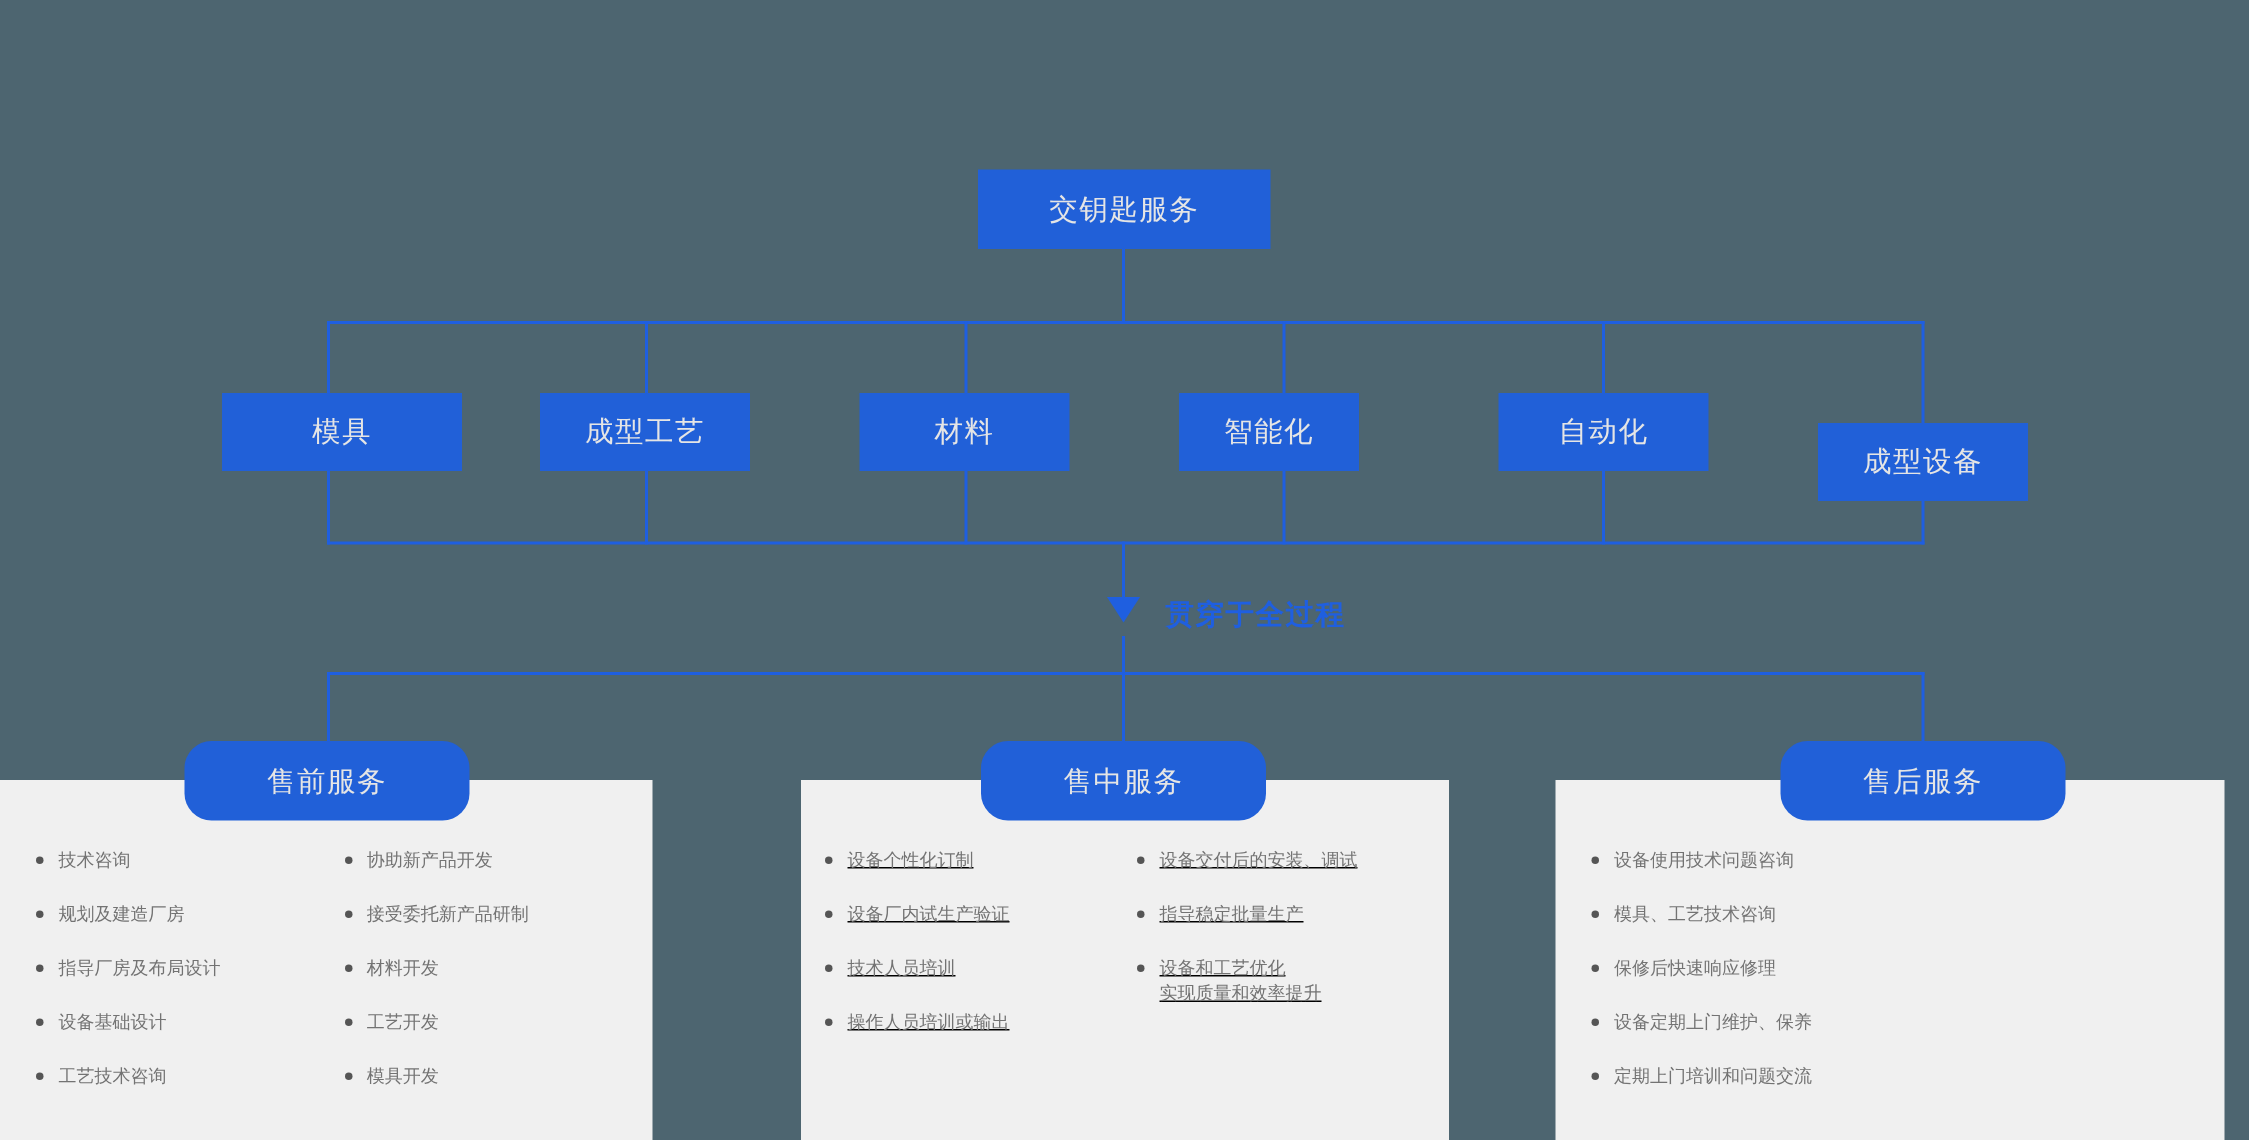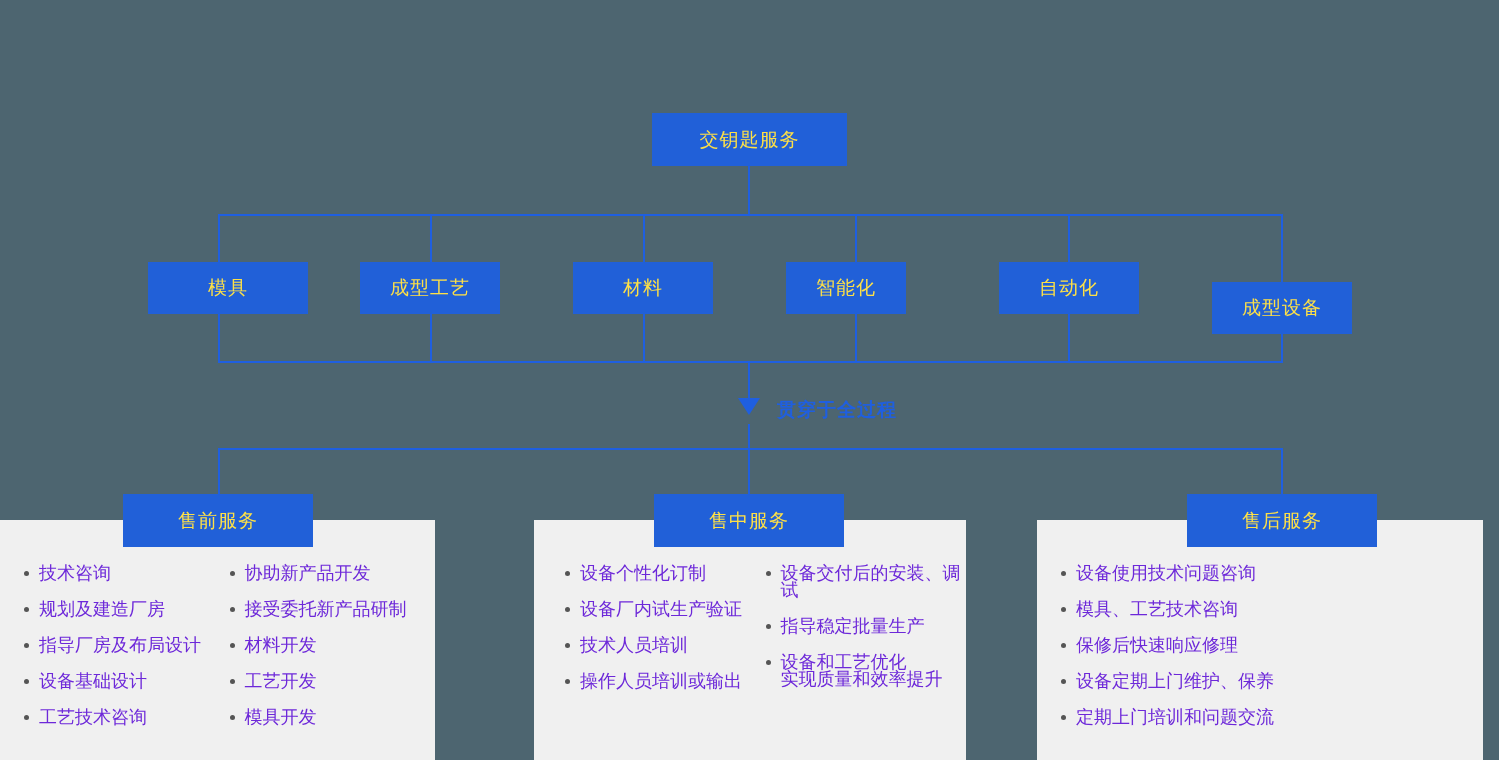--- a/index.html
+++ b/index.html
@@ -24,27 +24,27 @@
     color:#ffffff;font-size:20px;letter-spacing:1px;white-space:nowrap;
   }
 
   
   .line-v,.line-h{position:absolute;background:#1f5fe0;}
   .line-v{width:2px;}
   .line-h{height:2px;}
 
   
   .box{
-    position:absolute;background:#2160d8;color:#fde047;
+    position:absolute;background:#2160d8;color:#e5e5e5;
     display:flex;align-items:center;justify-content:center;
     font-size:19px;letter-spacing:1px;z-index:5;
   }
   .box.top{left:652px;top:113px;width:195px;height:53px;}
   .box.lvl2{top:262px;height:52px;}
-  .box.svc{top:494px;height:53px;}
+  .box.svc{top:494px;height:53px;border-radius:18px;}
 
   
   .arrow{
     position:absolute;left:738px;top:398px;width:0;height:0;
     border-left:11px solid transparent;border-right:11px solid transparent;
     border-top:17px solid #1f5fe0;z-index:6;
   }
   .arrow-label{
     position:absolute;left:777px;top:397px;
     color:#1f5fe0;font-size:19px;font-weight:bold;letter-spacing:1px;
@@ -55,21 +55,21 @@
     position:absolute;top:520px;height:240px;background:#f0f0f0;
   }
   .panel-cols{
     position:absolute;top:45px;left:0;right:0;
     display:flex;
   }
   .col{flex:1;}
   ul.blist{list-style:none;margin:0;padding:0;}
   ul.blist li{
     position:relative;padding-left:15px;
-    color:#6d28d9;font-size:18px;line-height:17px;margin-bottom:19px;
+    color:#737373;font-size:12px;line-height:17px;margin-bottom:19px;
     white-space:pre-line;
   }
   ul.blist li:before{
     content:"";position:absolute;left:0;top:6px;
     width:5px;height:5px;border-radius:50%;background:#555;
   }
 </style>
 </head>
 <body>
 
@@ -135,21 +135,21 @@
               <li>接受委托新产品研制</li>
               <li>材料开发</li>
               <li>工艺开发</li>
               <li>模具开发</li>
             </ul>
           </div>
         </div>
       </div>
       <div class="box svc" style="left: 123px; width: 190px;">售前服务</div>
       <div class="panel" style="left: 534px; width: 432px;">
-        <div class="panel-cols" style="padding-left: 31px;">
+        <div class="panel-cols" style="padding-left: 16px; text-decoration: underline;">
           <div class="col">
             <ul class="blist">
               <li>设备个性化订制</li>
               <li>设备厂内试生产验证</li>
               <li>技术人员培训</li>
               <li>操作人员培训或输出</li>
             </ul>
           </div>
           <div class="col">
             <ul class="blist">

